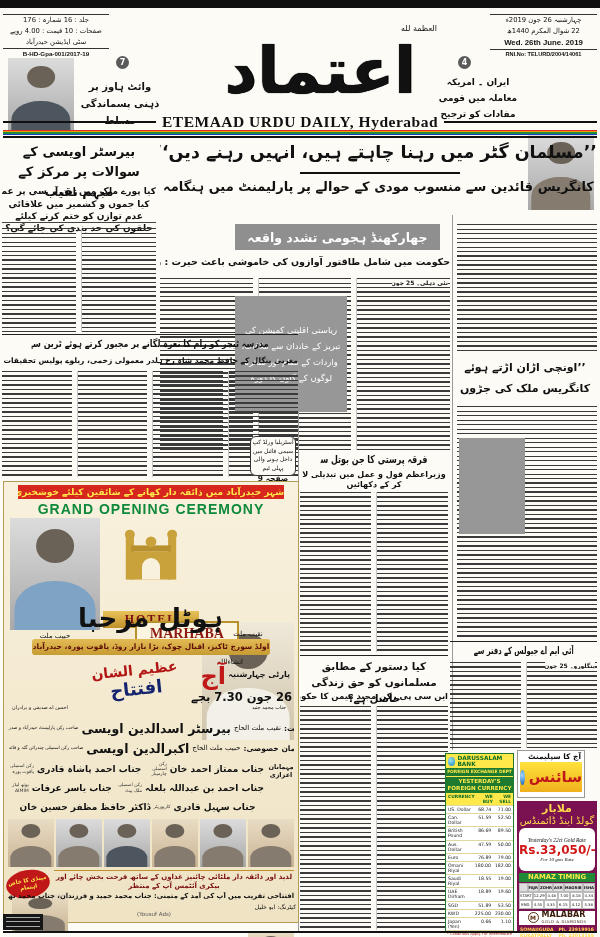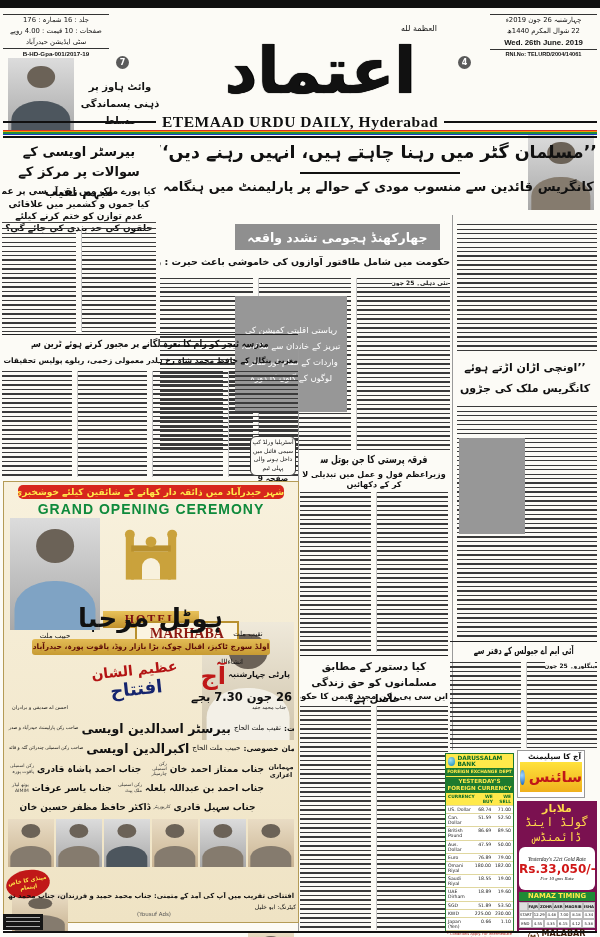--- a/index.html
+++ b/index.html
@@ -100,20 +100,21 @@
     </div>
 
   <div class="abs photo p-cool" style="left:8px;top:58px;width:66px;height:76px;"></div>
   <div class="abs circ" style="left:116px;top:56px;">7</div>
   <div class="abs ur b ctr" style="left:76px;top:78px;width:88px;height:40px;font-size:10px;line-height:1.7;">وائٹ ہاوز پر ذہنی پسماندگی مسلط</div>
 
   <div class="abs ur ctr" style="left:388px;top:24px;width:62px;font-size:8px;">العظمة لله</div>
   <div class="abs ur ctr b" style="left:210px;top:22px;width:220px;height:98px;font-size:64px;line-height:98px;text-shadow:0 0 1px #000,1px 0 #000;">اعتماد</div>
 
   <div class="abs circ" style="left:458px;top:56px;">4</div>
+  <div class="abs ur b ctr" style="left:432px;top:74px;width:92px;height:46px;font-size:9px;line-height:1.8;overflow:hidden;">ایران ۔ امریکہ معاملہ میں قومی مفادات کو ترجیح</div>
   <div class="abs photo" style="left:528px;top:58px;width:66px;height:76px;"></div>
 
   <div class="abs" style="left:3px;top:114px;width:594px;height:16px;display:flex;align-items:center;gap:6px;">
     <div style="flex:1;height:2px;background:#111;"></div>
     <div class="serif b" style="font-size:15.5px;letter-spacing:.5px;">ETEMAAD URDU DAILY, Hyderabad</div>
     <div style="flex:1;height:2px;background:#111;"></div>
   </div>
   <div class="abs rainbow" style="left:3px;top:130px;width:594px;height:5px;"></div>
   <div class="abs" style="left:3px;top:136px;width:594px;height:2px;background:#111;"></div>
 
@@ -176,21 +177,21 @@
   </div>
   <div class="abs hr" style="left:300px;top:655px;width:148px;"></div>
   <div class="abs ur b ctr" style="left:300px;top:659px;width:148px;height:30px;font-size:10.5px;line-height:1.5;">کیا دستور کے مطابق مسلمانوں کو حق زندگی حاصل ہے؟</div>
   <div class="abs ur b ctr clip" style="left:300px;top:691px;width:148px;font-size:8.5px;">این سی پی رکن مجید میمن کا حکومت سے سوال</div>
   <div class="abs cols" style="left:300px;top:706px;width:148px;height:224px;">
     <div class="tx"></div>
     <div class="tx"></div>
   </div>
 
   <div id="hotel-ad" class="abs" style="left:3px;top:481px;width:294px;height:440px;">
-    <div class="abs ur b ctr clip" style="left:14px;top:3px;width:266px;height:14px;background:#d7261d;border-radius:5px;color:#ffe84a;font-size:9px;line-height:14px;">شہر حیدرآباد میں ذائقہ دار کھانے کے شائقین کیلئے خوشخبری</div>
+    <div class="abs ur b ctr clip" style="left:14px;top:3px;width:266px;height:14px;background:#d7261d;border-radius:0;color:#ffe84a;font-size:9px;line-height:14px;">شہر حیدرآباد میں ذائقہ دار کھانے کے شائقین کیلئے خوشخبری</div>
     <div class="abs b ctr" style="left:0;top:19px;width:294px;font-size:14px;letter-spacing:1px;color:#0f8a3c;font-family:'Liberation Sans',sans-serif;">GRAND OPENING CEREMONY</div>
 
     <div class="abs photo p-suit" style="left:6px;top:36px;width:90px;height:112px;"></div>
     <div class="abs photo p-kurta" style="left:198px;top:28px;width:92px;height:118px;"></div>
 
     <svg class="abs" style="left:120px;top:34px;" width="54" height="84" viewBox="0 0 60 92">
       <rect x="2" y="22" width="9" height="48" fill="#caa23c"></rect>
         <circle cx="6.5" cy="20" r="5.5" fill="#caa23c"></circle>
       <rect x="49" y="22" width="9" height="48" fill="#caa23c"></rect>
         <circle cx="53.5" cy="20" r="5.5" fill="#caa23c"></circle>
@@ -266,20 +267,21 @@
     <div class="abs" style="left:4px;top:337px;width:286px;height:48px;display:flex;gap:2px;">
       <div class="photo p-warm" style="flex:1;"></div>
       <div class="photo" style="flex:1;"></div>
       <div class="photo p-cool" style="flex:1;"></div>
       <div class="photo p-warm" style="flex:1;"></div>
       <div class="photo" style="flex:1;"></div>
       <div class="photo p-warm" style="flex:1;"></div>
     </div>
 
     <div class="abs ur b ctr" style="left:2px;top:388px;width:44px;height:28px;background:#c01818;border-radius:50%;transform:rotate(-10deg);color:#ffe84a;font-size:5.5px;line-height:1.3;display:flex;align-items:center;justify-content:center;padding:2px;box-sizing:border-box;">مینڈی کا خاص اہتمام</div>
+    <div class="abs ur b ctr" style="left:50px;top:388px;width:240px;height:18px;color:#7a1010;font-size:7px;line-height:1.3;border-top:1px solid #c1902a;padding-top:2px;">لذیذ اور ذائقہ دار ملٹائی چائنیز غذاوں کے ساتھ فرحت بخش چائے اور بیکری آئٹمس آپ کے منتظر</div>
     <div class="abs ur b ctr clip" style="left:4px;top:410px;width:286px;font-size:6.8px;">افتتاحی تقریب میں آپ کی آمد کے متمنی: جناب محمد حمید و فرزندان، جناب محمد تھنین قریشی و فرزندان</div>
     <div class="abs ur clip" style="left:236px;top:421px;width:56px;font-size:6px;">کیٹرنگ: ابو خلیل</div>
     <div class="abs ctr" style="left:110px;top:429px;width:80px;font-size:5.5px;color:#555;">(Yousuf Ads)</div>
   </div>
 
   <div id="bank-ad" class="abs" style="left:445px;top:753px;width:69px;height:180px;box-sizing:border-box;">
     <div style="height:14px;background:#ffe94a;display:flex;align-items:center;gap:2px;padding:0 2px;">
       <div style="width:9px;height:9px;border-radius:50%;background:radial-gradient(circle at 35% 35%,#9fe0f2,#1587b5);"></div>
       <div class="b" style="font-size:5.8px;color:#0c6b25;">DARUSSALAM BANK</div>
     </div>
@@ -356,21 +358,21 @@
   <div class="abs" style="left:517px;top:750px;width:68px;height:48px;background:#fff;border:1px solid #999;box-sizing:border-box;">
     <div class="ur b" style="font-size:7.5px;text-align:right;padding:1px 3px;">آج کا سپلیمنٹ</div>
     <div style="height:30px;margin:0 2px;background:linear-gradient(#ffe23c,#f0b11c);display:flex;align-items:center;justify-content:center;gap:4px;">
       <div style="width:15px;height:15px;border-radius:50%;background:radial-gradient(circle at 35% 35%,#9fd4ff,#1565c0);"></div>
       <div class="ur b" style="font-size:15px;color:#c01818;">سائنس</div>
     </div>
   </div>
 
   <div id="malabar" class="abs" style="left:517px;top:801px;width:80px;height:132px;box-sizing:border-box;">
     <div class="ur b ctr" style="font-size:11px;color:#ffd94a;letter-spacing:4px;padding-top:1px;">ملابار</div>
-    <div class="ur ctr" style="font-size:12px;color:#ffd94a;font-family:Liberation Mono, monospace;">گولڈ اینڈ ڈائمنڈس</div>
+    <div class="ur ctr" style="font-size:10px;color:#ffd94a;">گولڈ اینڈ ڈائمنڈس</div>
     <div style="background:#fff;margin:2px 2px 0;border-radius:6px;padding:9px 0;">
       <div class="ctr serif" style="font-size:5.4px;font-style:italic;">Yesterday's 22ct Gold Rate</div>
       <div class="ctr b" style="font-size:12px;color:#d01818;">Rs.33,050/-</div>
       <div class="ctr serif" style="font-size:5px;font-style:italic;">For 10 gms Rate</div>
     </div>
     <div class="ctr b" style="height:9px;background:#1e8a35;color:#ffe94a;font-size:6.8px;line-height:9px;margin:2px 2px 0;">NAMAZ TIMING</div>
     <div style="margin:1px 2px 0;">
       <div id="namaz-head">
           <div class="rrow">
             <div class="rcell"></div>

